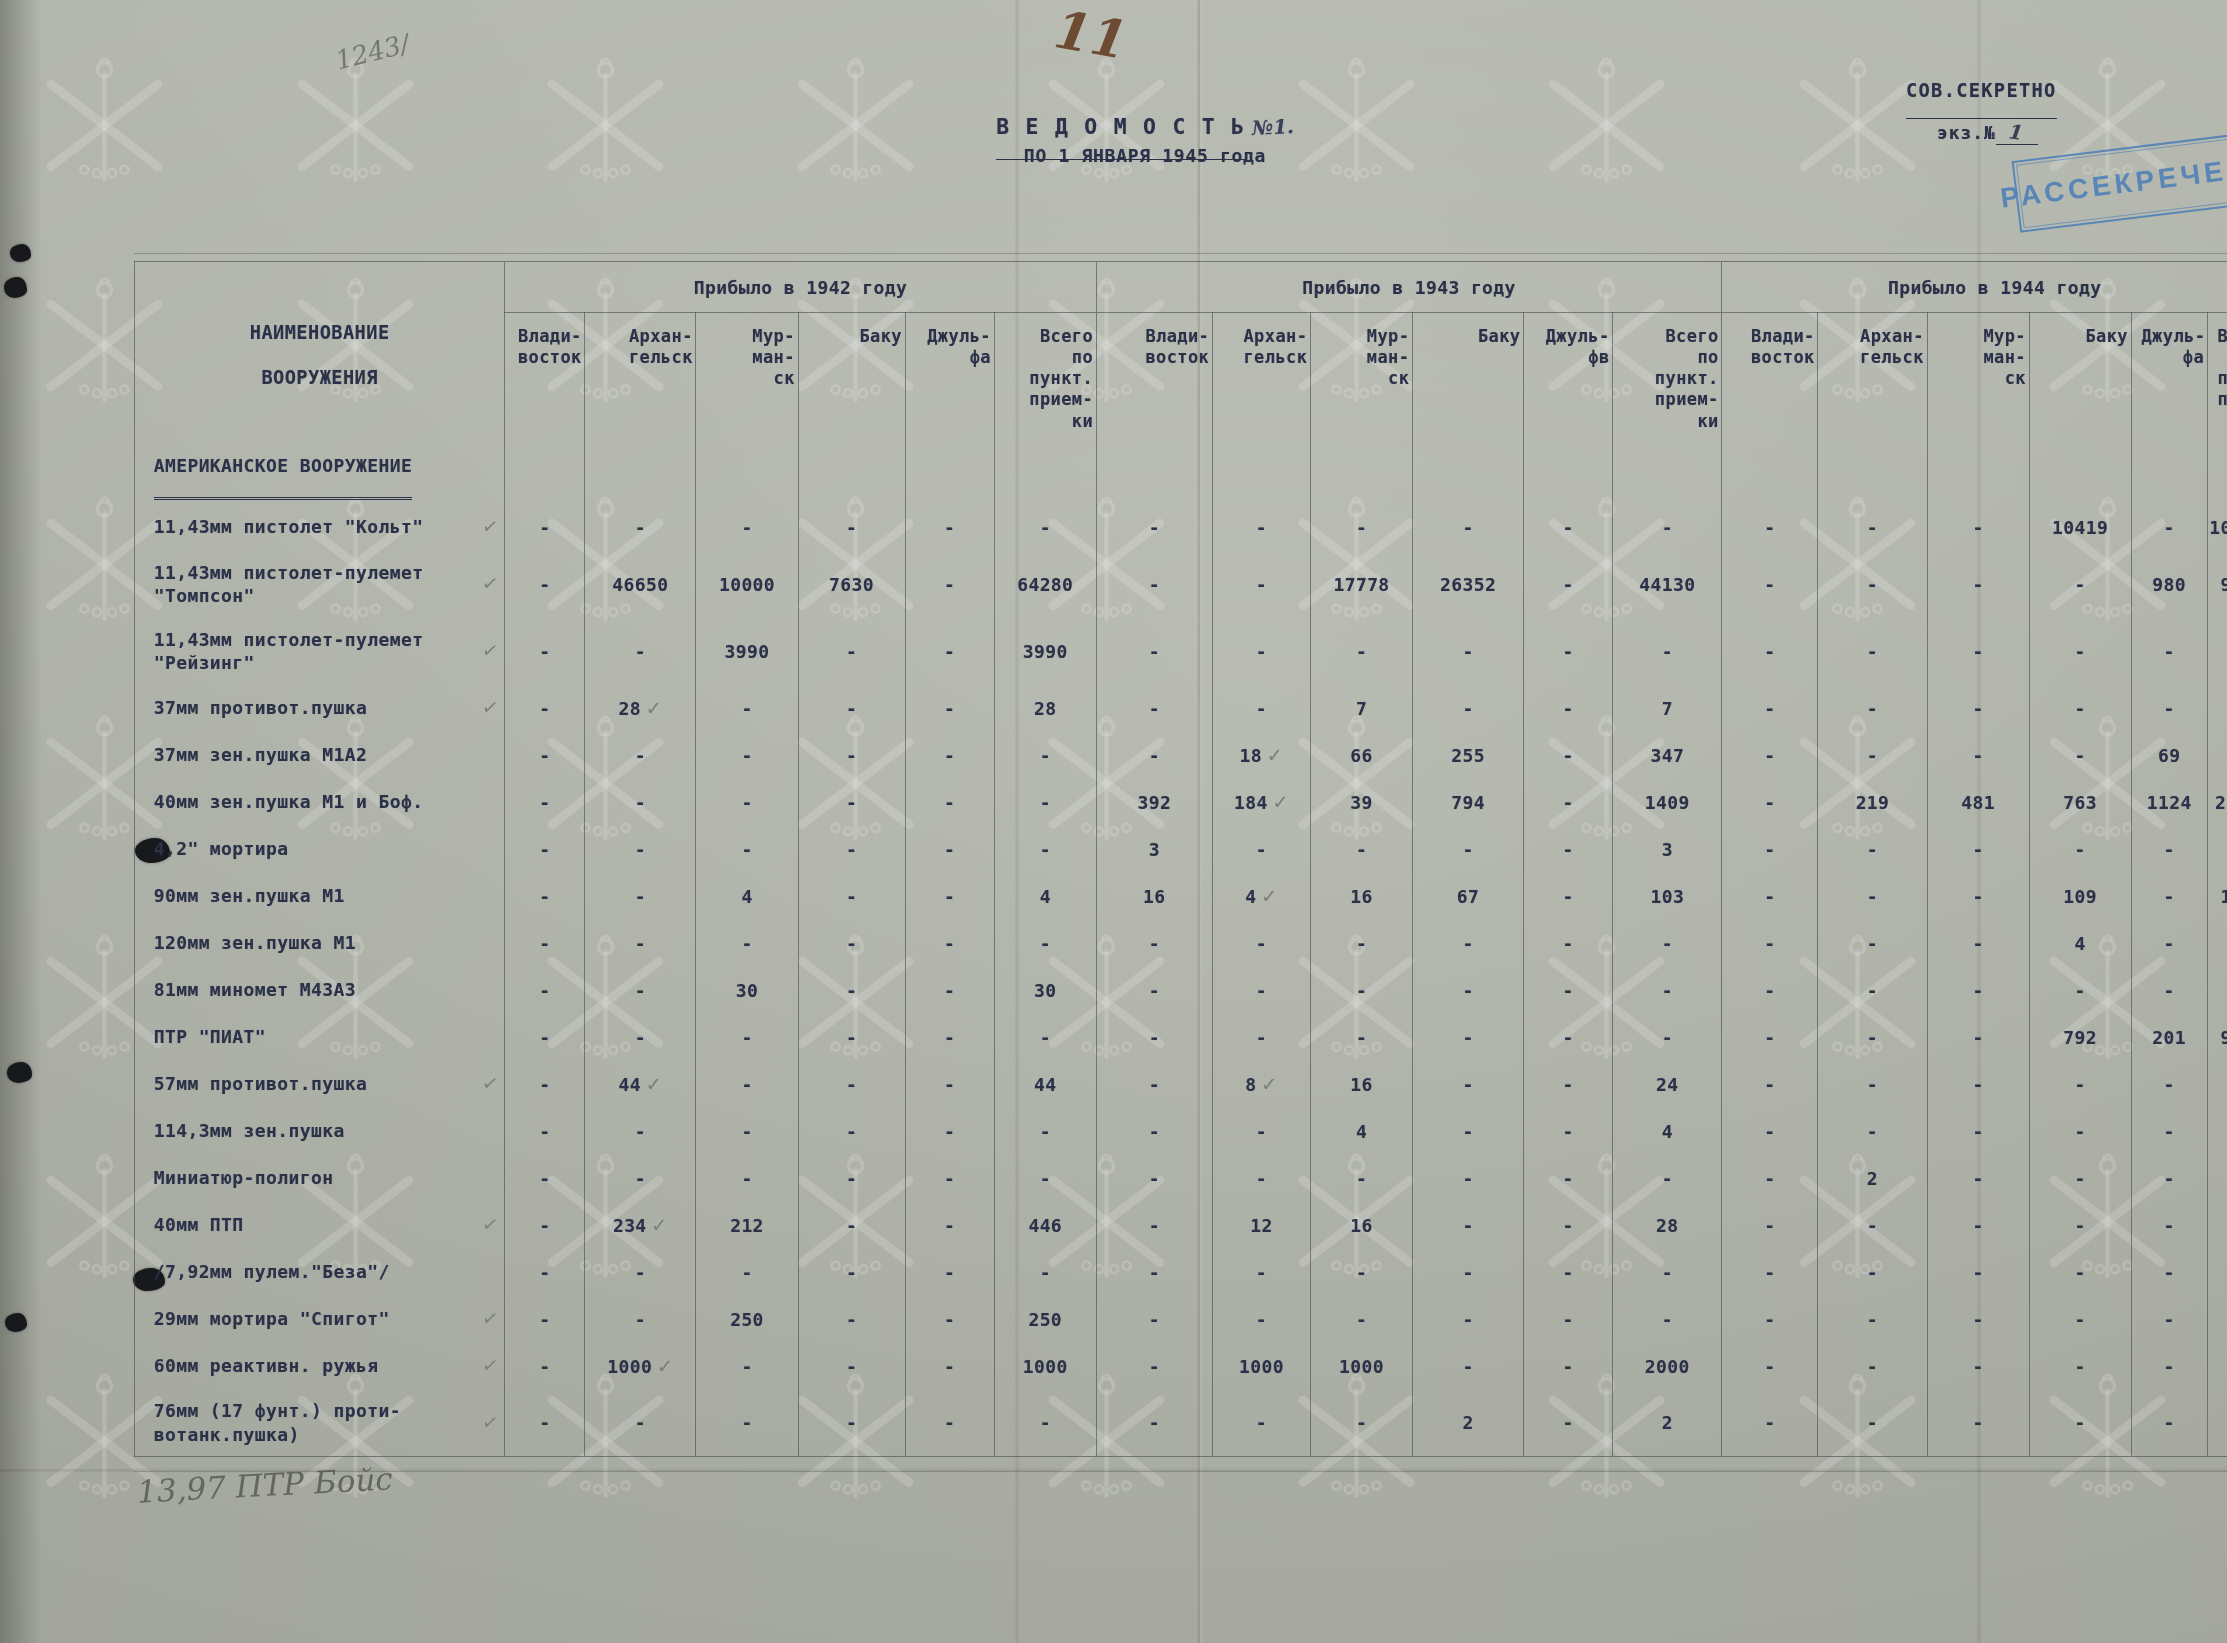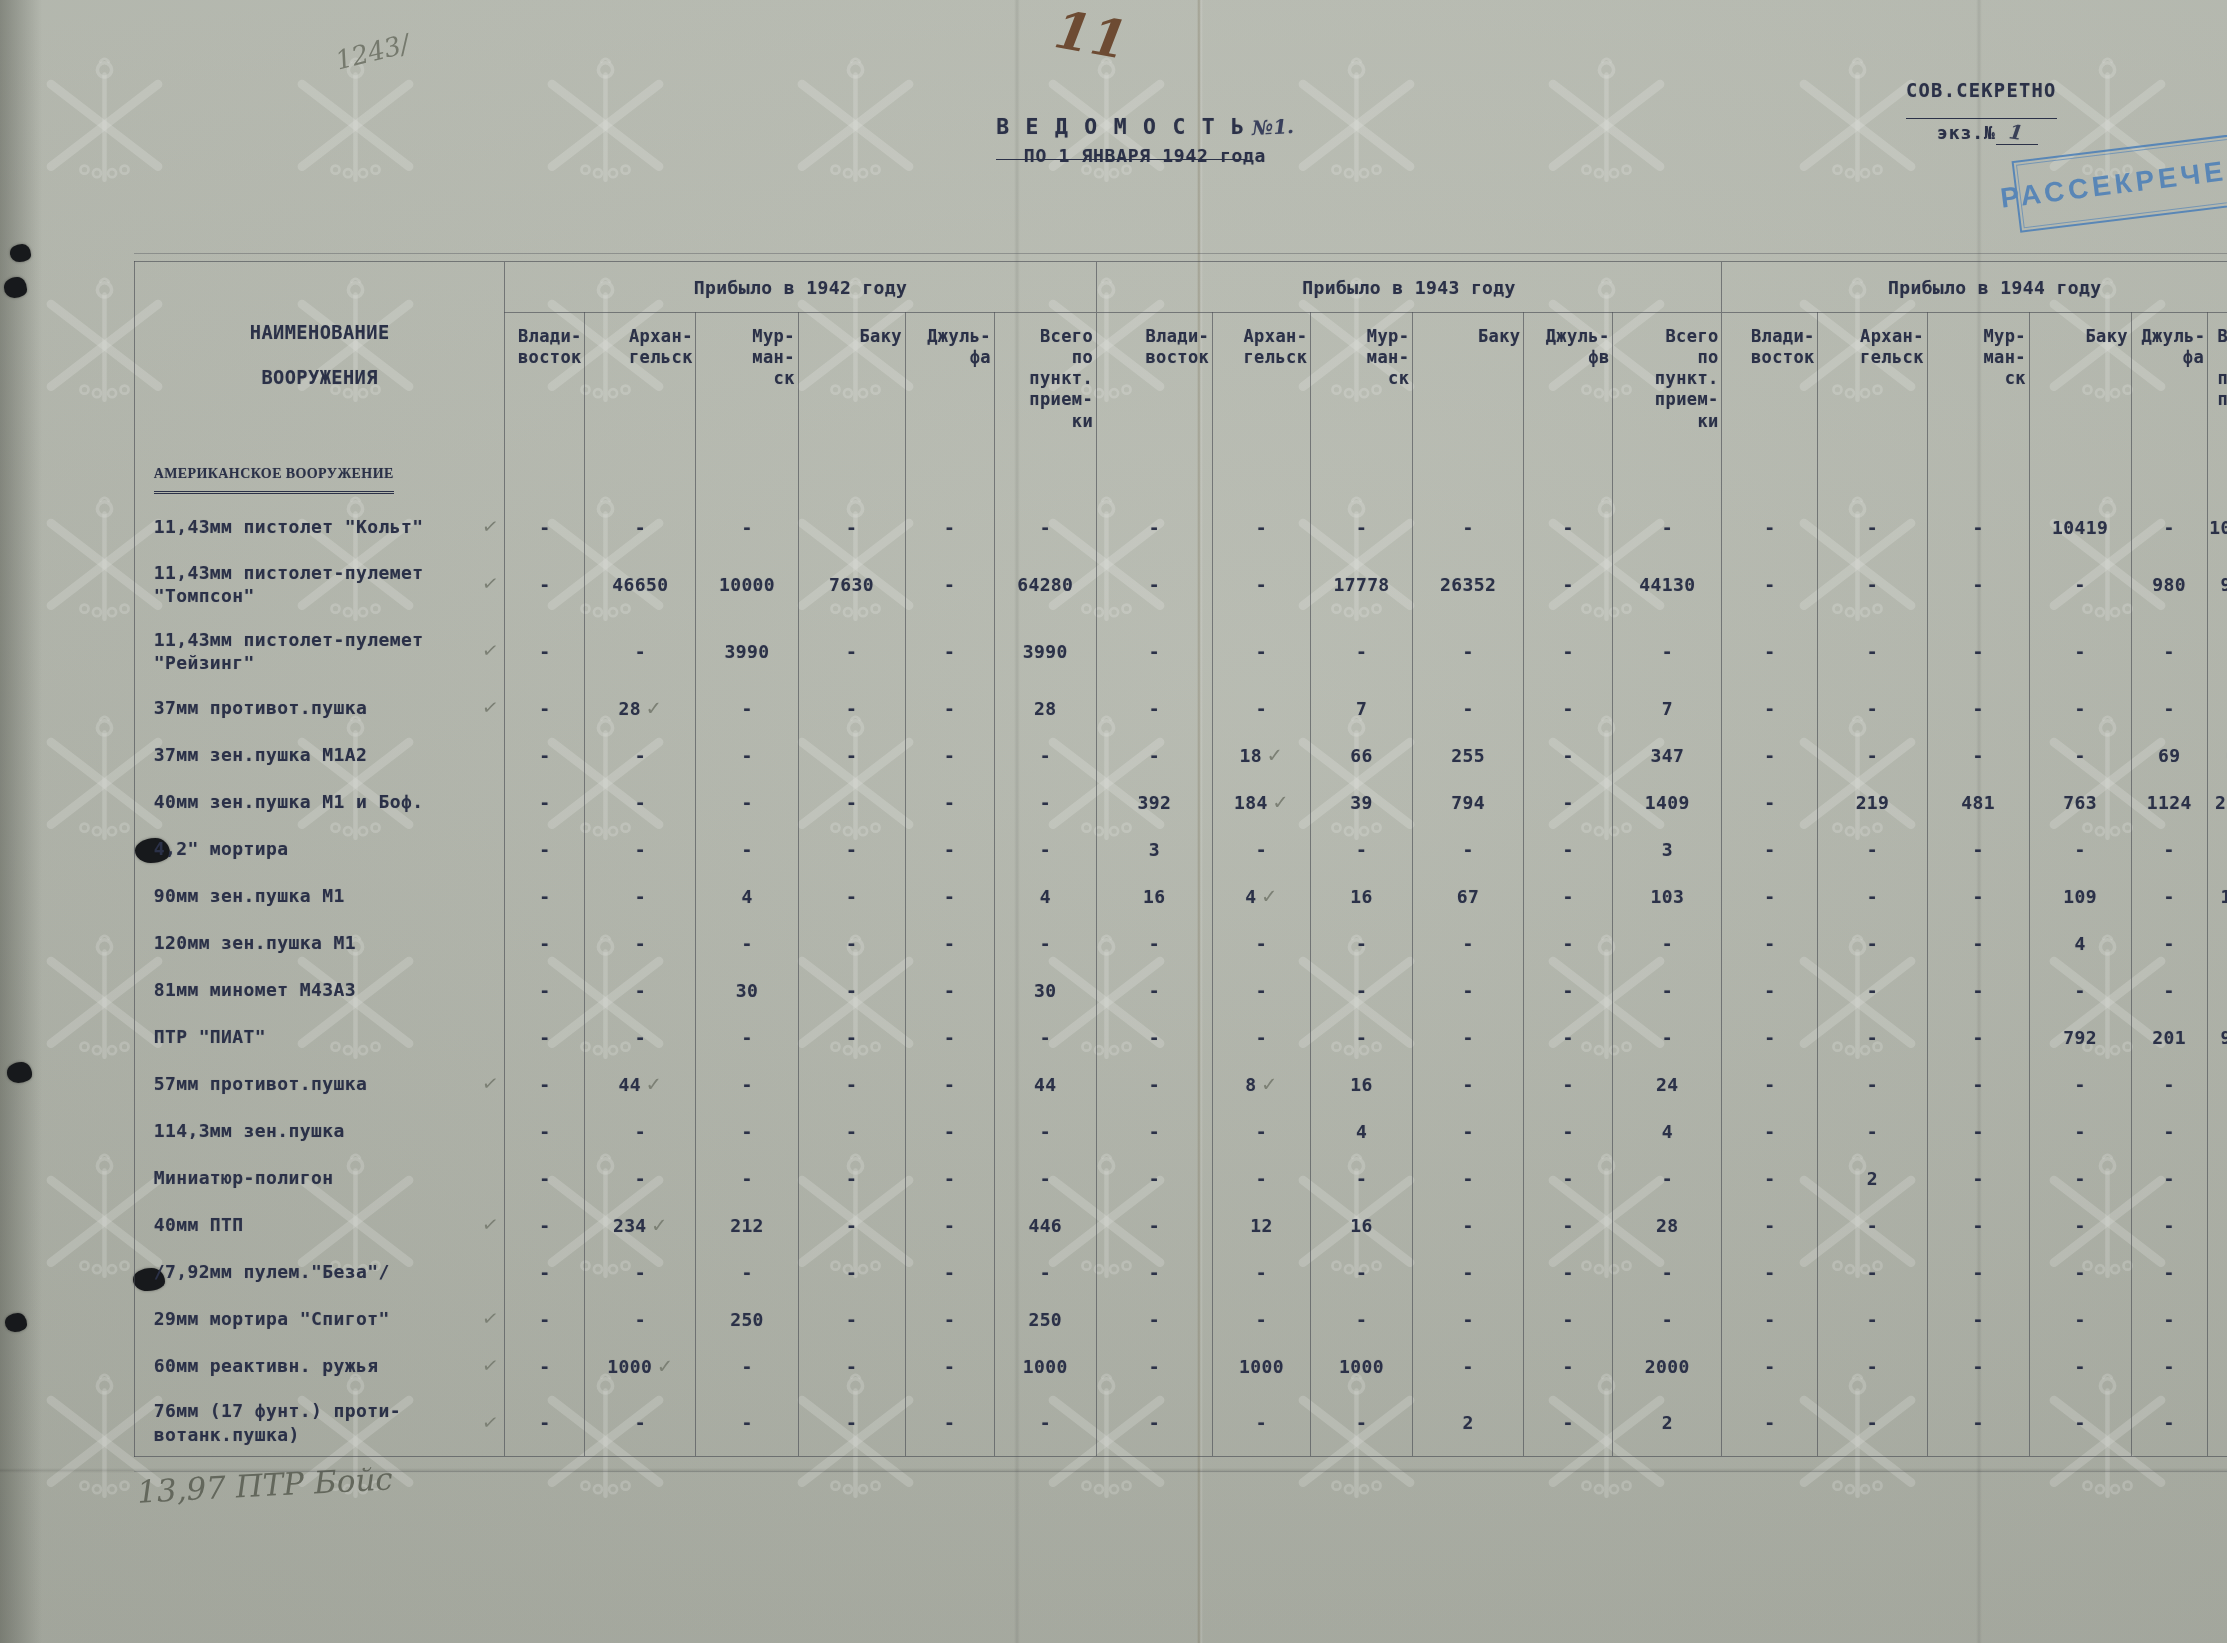--- a/index.html
+++ b/index.html
@@ -62,21 +62,21 @@
   thead tr.gr{height:51px;}
   thead tr.pr{height:138px;}
   th.name{border-right:1.3px solid var(--line);font-size:18.7px;line-height:2.4;vertical-align:middle;white-space:pre-line;}
   th.group{border-bottom:0.9px solid var(--line);border-left:1.3px solid var(--line);font-size:18px;vertical-align:middle;text-align:center;}
   th.port{border-left:0.9px solid var(--line);font-size:17px;text-align:right;vertical-align:top;padding:12.5px 2.7px 0 9.8px;white-space:pre-line;line-height:1.25;}
   th.port.gb{border-left:1.3px solid var(--line);}
   tbody td{border-left:0.9px solid var(--line);font-size:18px;text-align:center;vertical-align:middle;}
   tbody td.gb{border-left:1.3px solid var(--line);}
   tbody td.label{border-left:none;text-align:left;padding-left:18.7px;white-space:pre-line;line-height:1.3;position:relative;}
   tr.section{height:53px;}
-  tr.section .heading{display:inline-block;font-size:14px;border-bottom:3.1px double var(--ink);padding-bottom:8px;font-family:Liberation Serif, serif;}
+  tr.section .heading{display:inline-block;font-size:18px;border-bottom:3.1px double var(--ink);padding-bottom:19px;}
   tr.r{height:47px;}
   tr.r.tall{height:67px;}
   .check{font-family:"DejaVu Sans",sans-serif;color:var(--pencil);font-size:19.6px;font-weight:400;margin-left:4.5px;text-shadow:none;}
   td.label .check{position:absolute;right:5.3px;top:50%;transform:translateY(-50%) rotate(8deg);}
   .topline2{position:absolute;left:134px;top:253px;width:2134px;height:0.9px;background:var(--line);opacity:.6;}
   .botline2{position:absolute;left:134px;top:1471px;width:2134px;height:0.9px;background:var(--line);opacity:.45;}
 </style>
 </head>
 <body>
 
@@ -925,21 +925,21 @@
     <span>экз.№</span><span class="slot"><span class="hand-n">1</span></span>
   </div>
   <div class="stamp">
     <span>РАССЕКРЕЧЕНО</span>
   </div>
 
   <div class="titleblock typed">
     <div class="main">
       <span class="u">В Е Д О М О С Т Ь</span><span class="no">№1.</span>
     </div>
-    <div class="sub2">ПО 1 ЯНВАРЯ 1942 года</div>
+    <div class="sub2">ПО 1 ЯНВАРЯ 1945 года</div>
   </div>
 
   <div class="topline2"></div>
   <div class="botline2"></div>
 
   <table class="sheet">
     <colgroup>
       <col style="width:370px">
       <col style="width:80px">
         <col style="width:111px">

